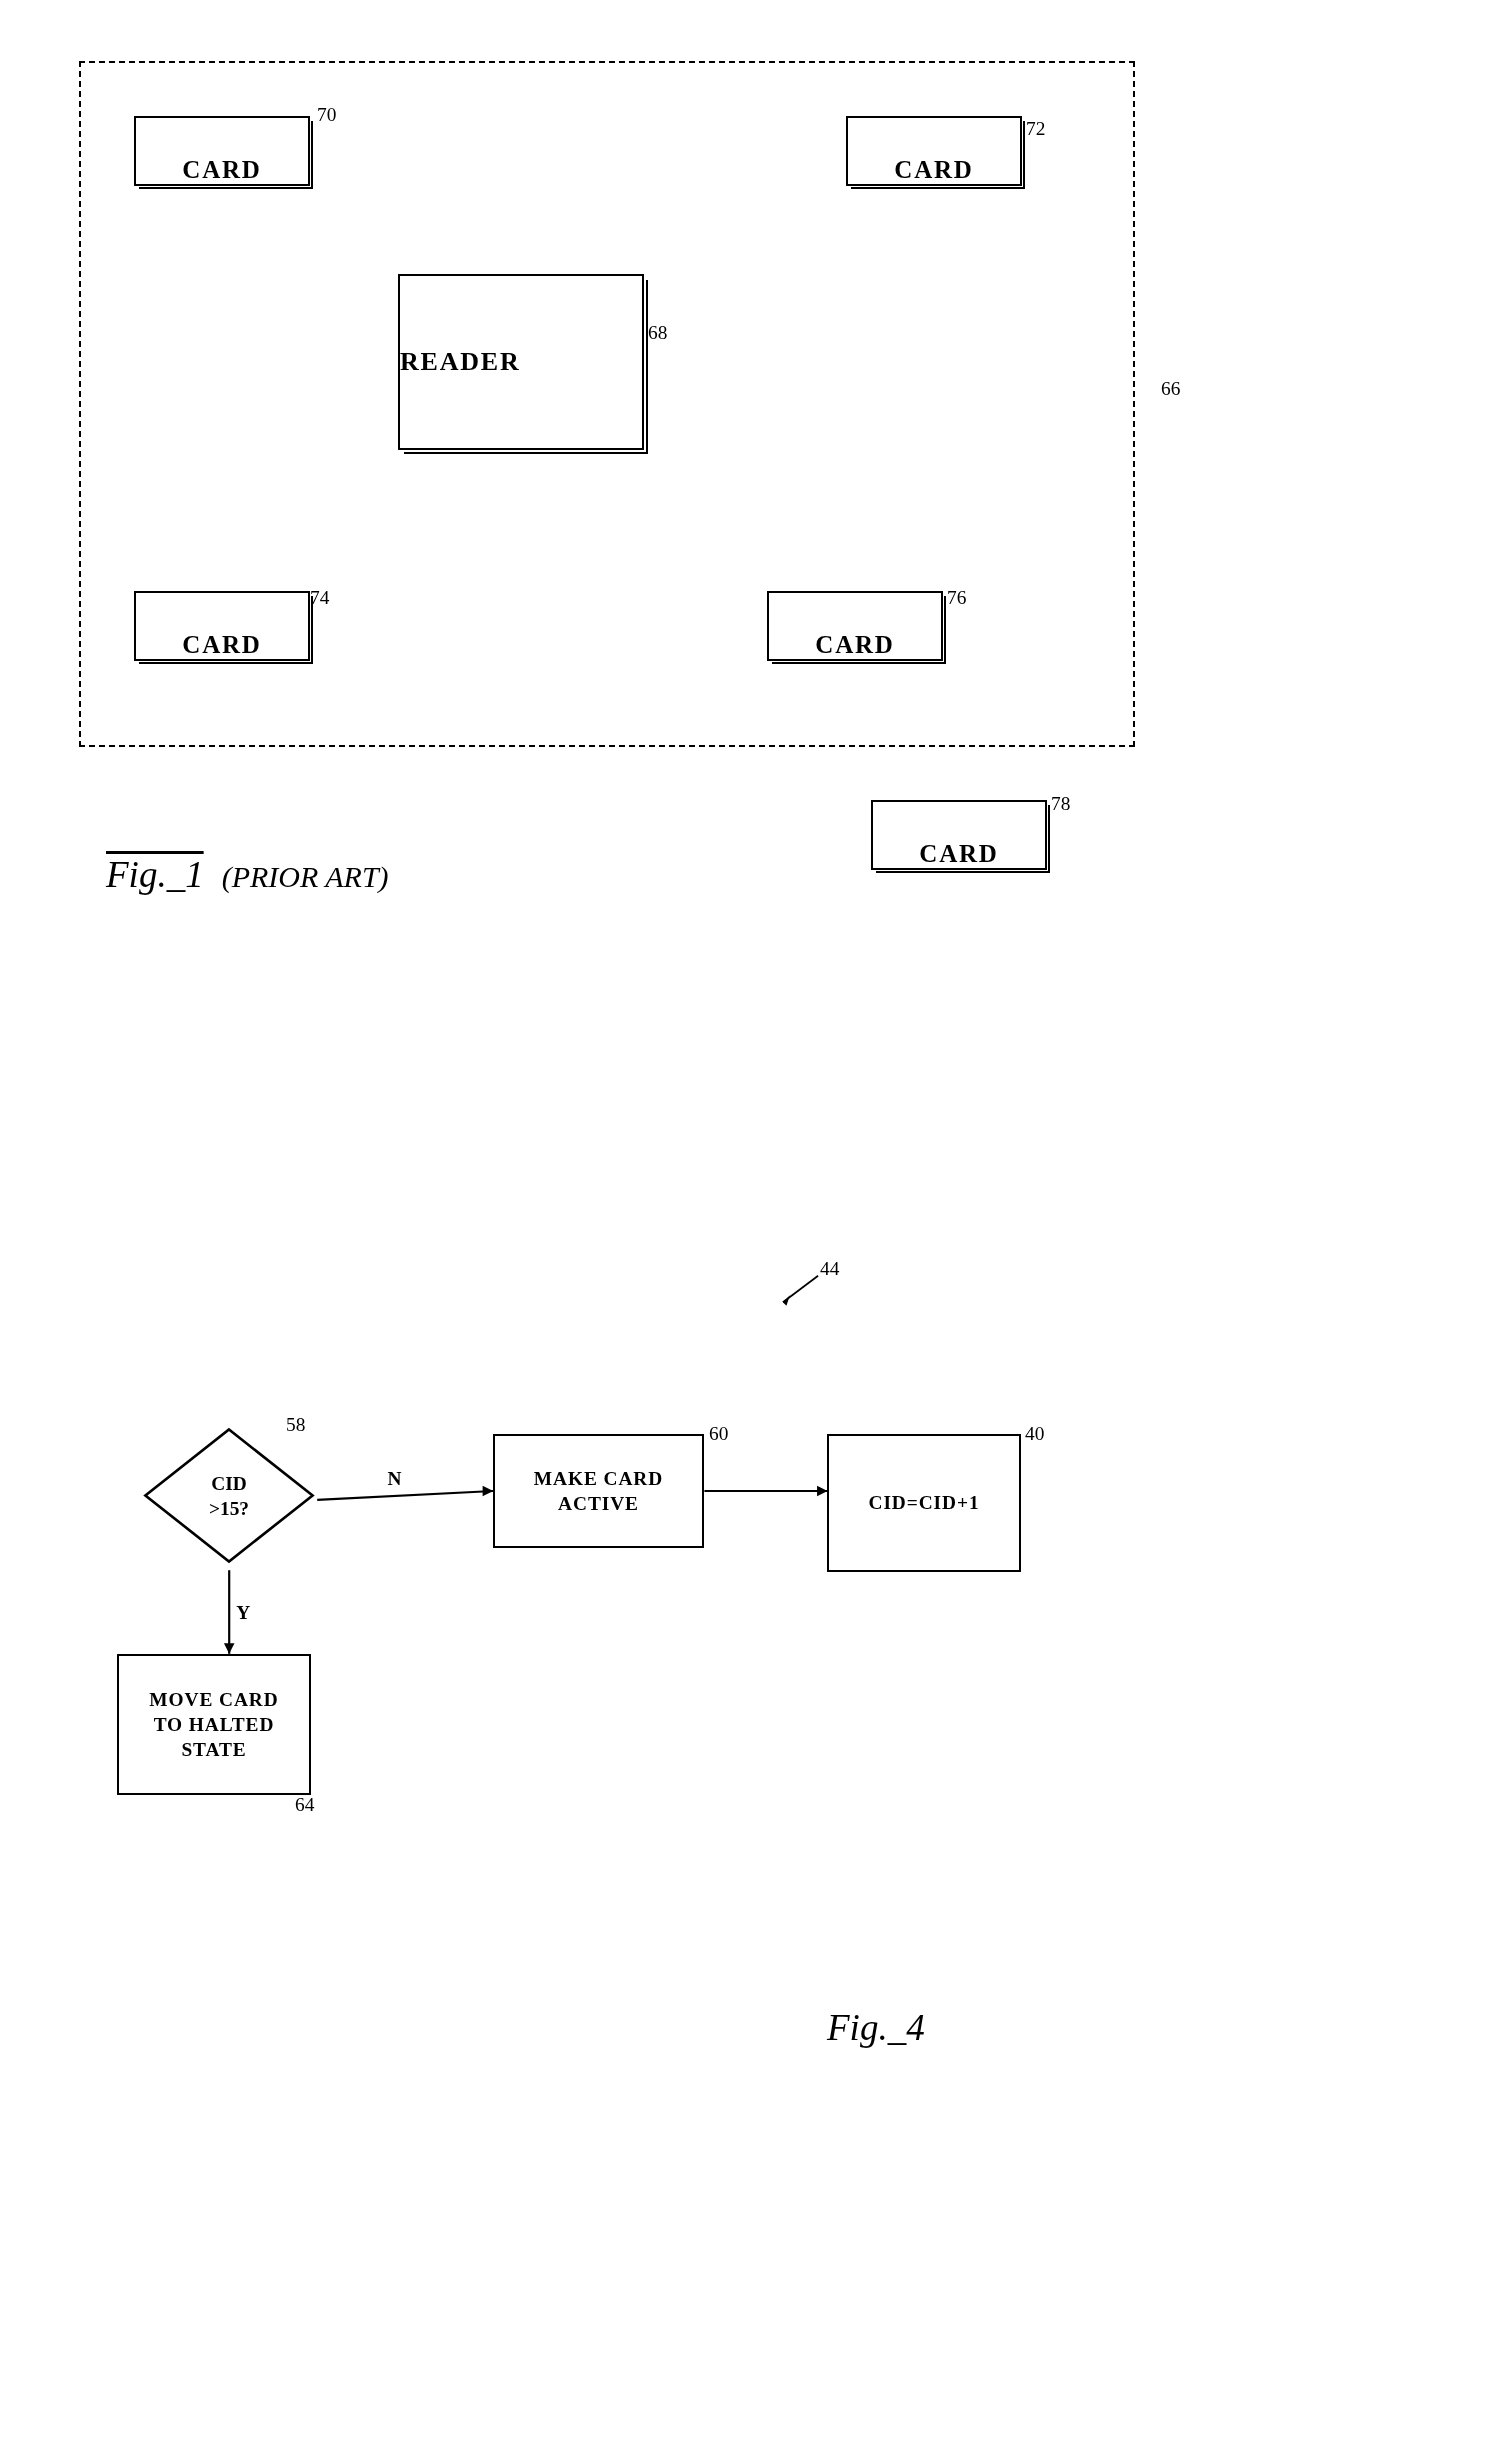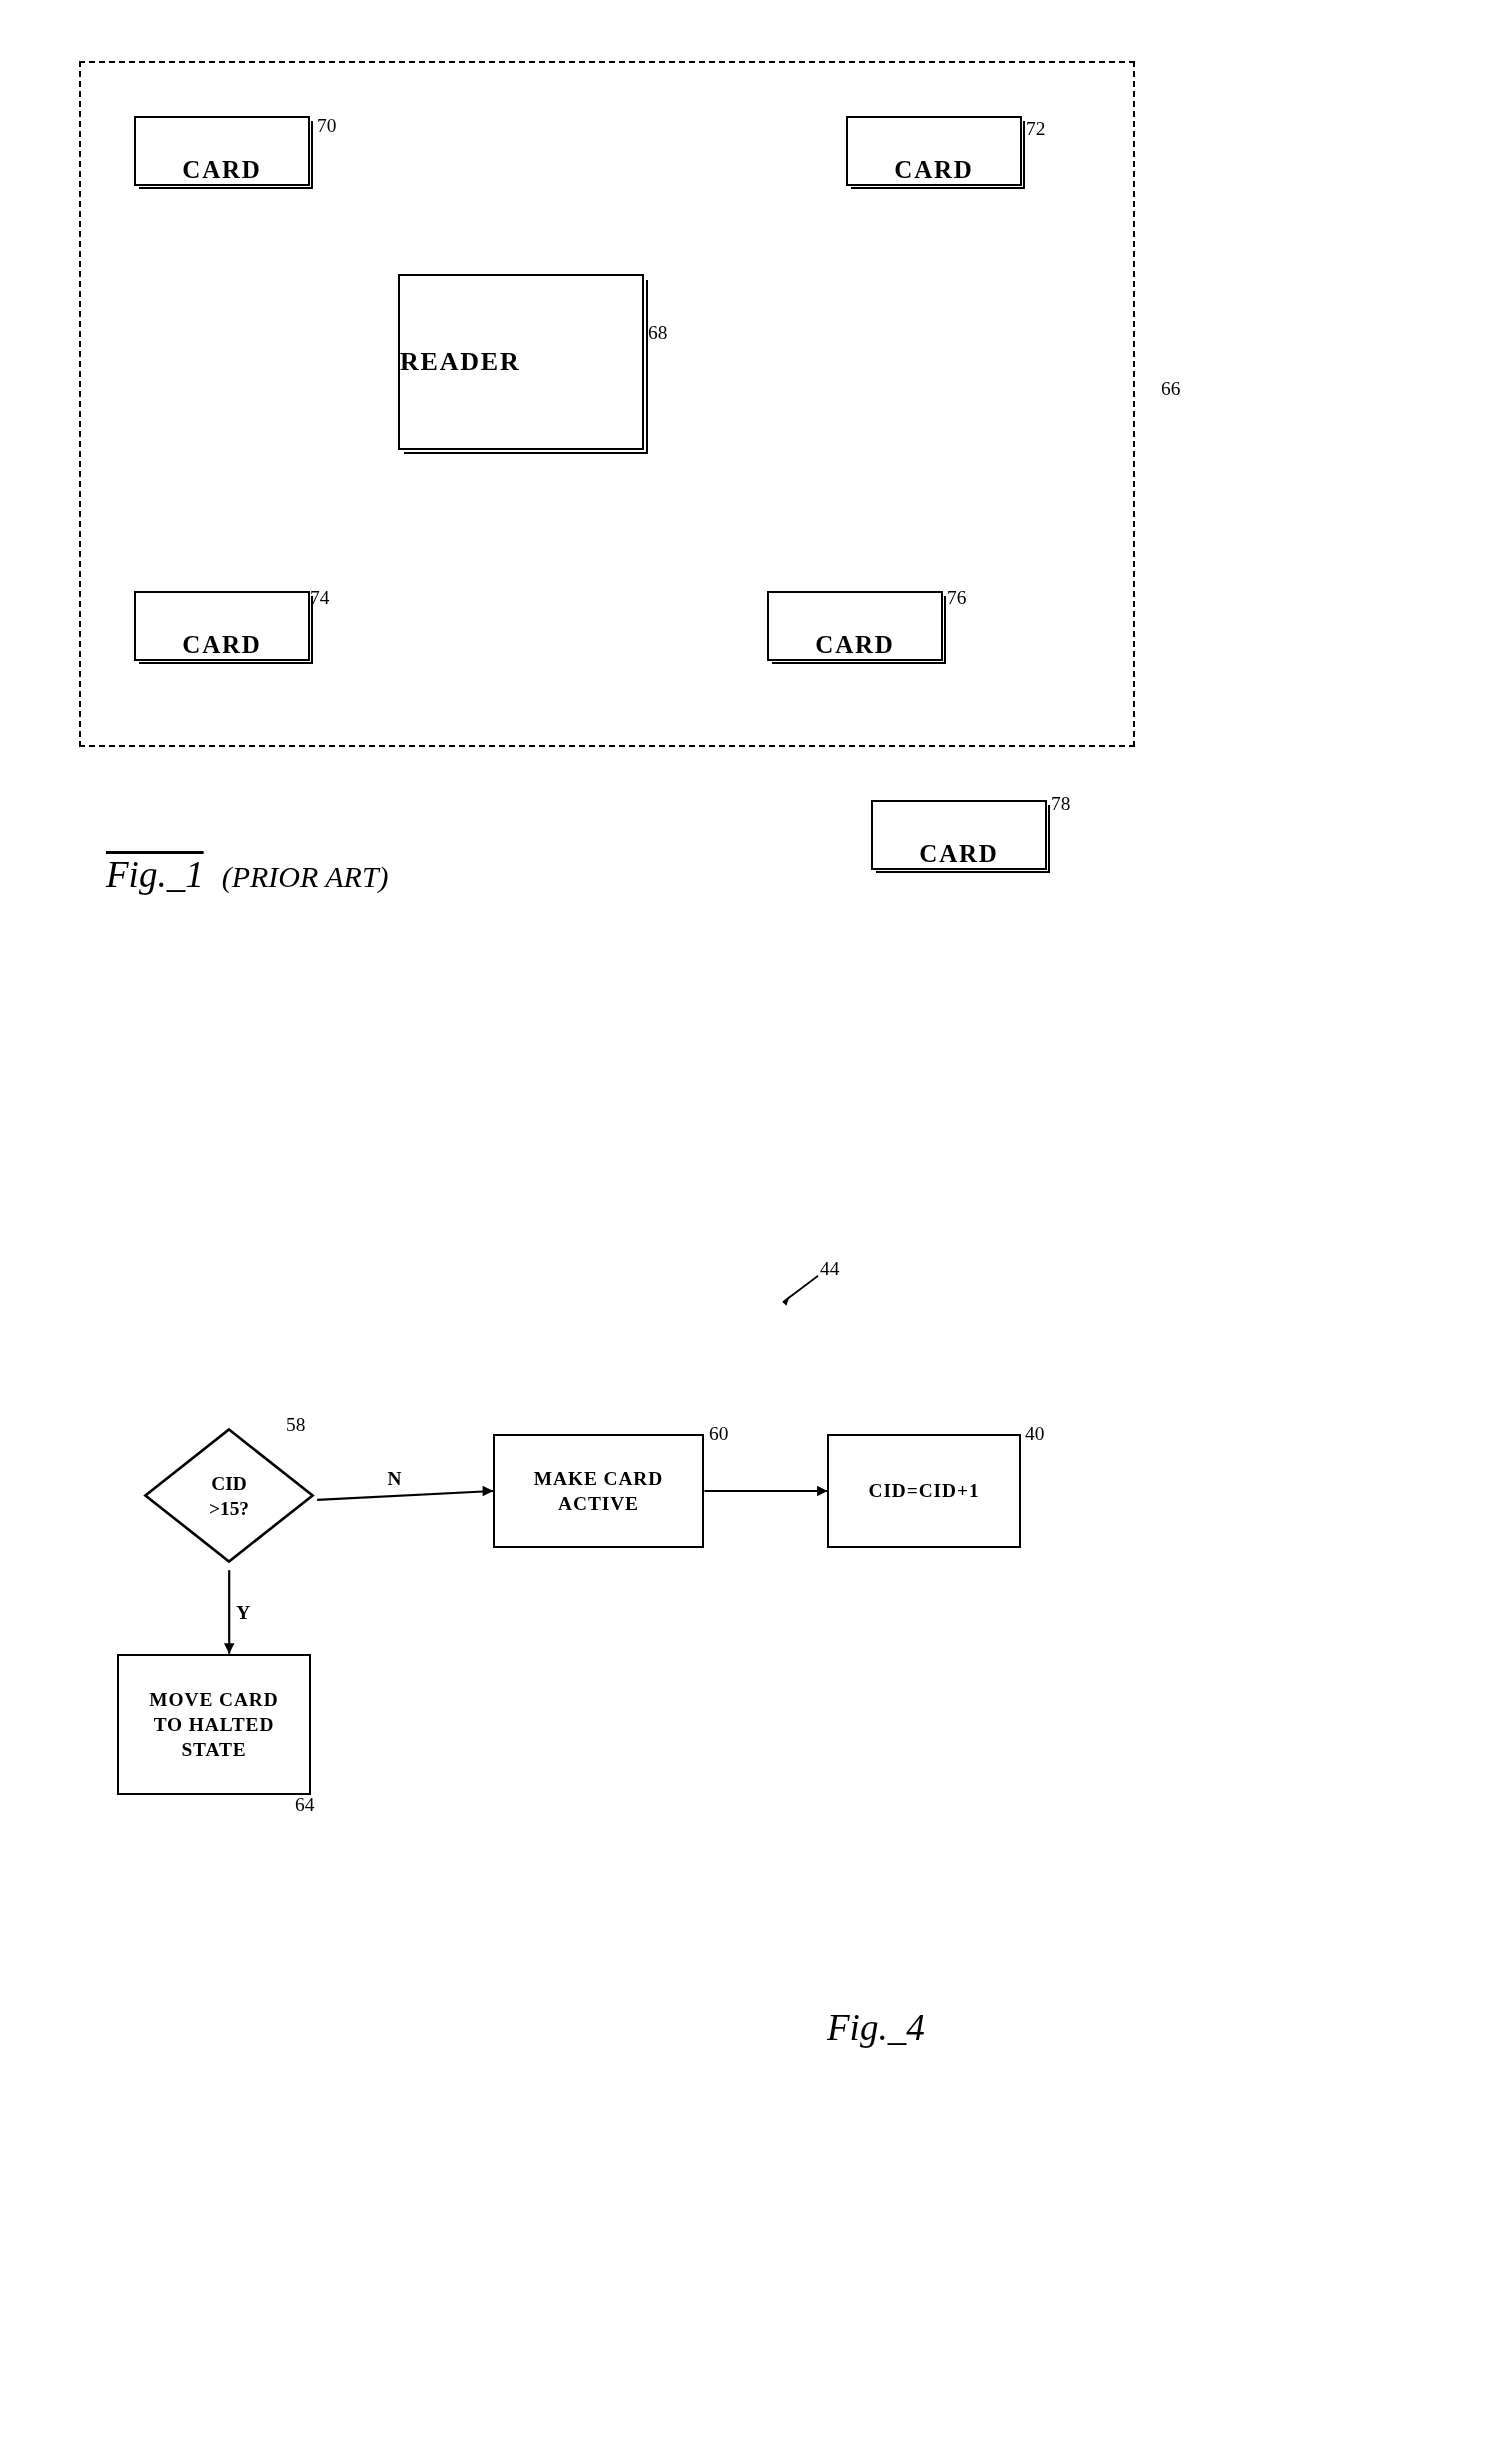--- a/index.html
+++ b/index.html
@@ -202,21 +202,21 @@
       left: 387px;
       width: 211px;
       height: 114px;
     }
 
     
     .cid-box {
       top: 97px;
       left: 721px;
       width: 194px;
-      height: 114px;
+      height: 138px;
     }
 
     
     .halted-box {
       top: 317px;
       left: 11px;
       width: 194px;
       height: 141px;
     }
 
@@ -244,21 +244,21 @@
 </head>
 <body>
 
 <div class="fig1-section">
 
   <div class="dashed-box">
 
     <div class="card-box card-70">
       <span>CARD</span>
     </div>
-    <span class="ref-label" style="top:52px; left:236px;">70</span>
+    <span class="ref-label" style="top:41px; left:236px;">70</span>
 
     <div class="card-box card-72">
       <span>CARD</span>
     </div>
     <span class="ref-label" style="top:55px; left:945px;">72</span>
 
     <div class="reader-box">
       <span>READER</span>
     </div>
     <span class="ref-label" style="top:259px; left:567px;">68</span>

